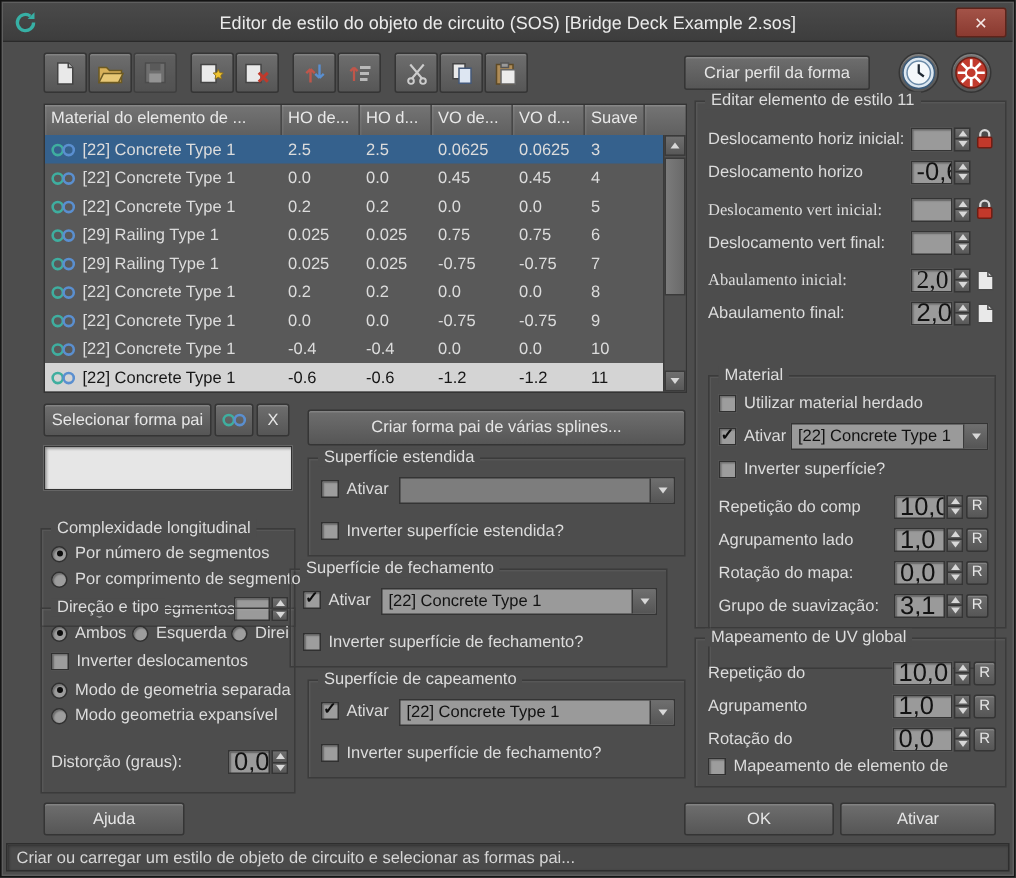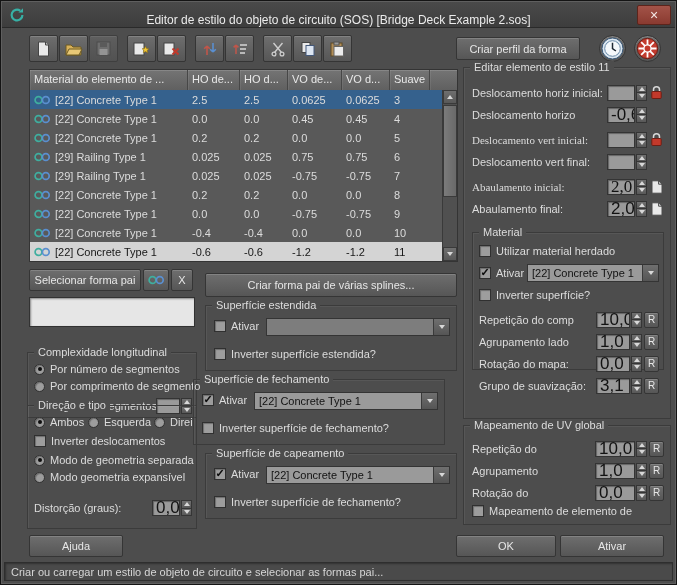--- a/index.html
+++ b/index.html
@@ -1,21 +1,21 @@
 <!DOCTYPE html>
 <html><head>
 <meta charset="utf-8">
 <style>
   *{box-sizing:border-box;margin:0;padding:0;}
   html,body{background:#2b2b2b;}
   .window{position:relative;width:677px;height:585px;background:#4d4d4d;border:1px solid #141414;
     box-shadow:inset 0 0 0 1px #5f5f5f;font-family:"Liberation Sans",sans-serif;font-size:11px;color:#dcdcdc;overflow:hidden;}
   
   .titlebar{position:absolute;left:1px;top:1px;right:1px;height:26px;background:linear-gradient(#4a4a4a,#3d3d3d);
-    border-bottom:1px solid #2a2a2a;display:flex;align-items:flex-end;}
+    border-bottom:1px solid #2a2a2a;display:flex;align-items:center;}
   .title-icon{position:absolute;left:7px;top:5px;width:16px;height:16px;}
   .title-text{flex:1;text-align:center;font-size:12px;color:#ebebeb;white-space:nowrap;overflow:hidden;}
   .close-btn{position:absolute;right:4px;top:3px;width:34px;height:20px;border-radius:2px;
     background:linear-gradient(#a35348,#8a3a30);border:1px solid #5c241b;color:#f5e8e6;
     display:flex;align-items:center;justify-content:center;font-size:14px;line-height:1;cursor:default;}
   
   .btn{position:absolute;background:linear-gradient(#6e6e6e,#565656);border:1px solid #353535;border-radius:2px;
     color:#e6e6e6;display:flex;align-items:center;justify-content:center;font-size:11px;
     box-shadow:inset 0 1px 0 rgba(255,255,255,.15);white-space:nowrap;overflow:hidden;}
   .tbtn{width:29px;height:27px;}
@@ -579,21 +579,21 @@
           </span>
           <span class="mini-slot">
             <svg width="12" height="14" viewBox="0 0 12 14">
               <path d="M1 .8h6.6L11 4.2v9H1z" fill="#e9e9e9" stroke="#4a4a4a"></path>
               <path d="M7.6.8v3.4H11" fill="none" stroke="#4a4a4a"></path>
             </svg>
           </span>
         </div>
       </div>
 
-    <div class="group" style="left:8px;top:164px;width:192px;height:138px">
+    <div class="group" style="left:8px;top:182px;width:192px;height:196px">
       <span class="gtitle" style="background:#4d4d4d">Material</span>
       <label class="cb" style="left:6px;top:12px">
         <span class="check"></span>
         <span>Utilizar material herdado</span>
         </label>
       <label class="cb" style="left:6px;top:34px">
         <span class="check checked">
             <span class="tick">✓</span>
           </span>
         <span>Ativar</span>

